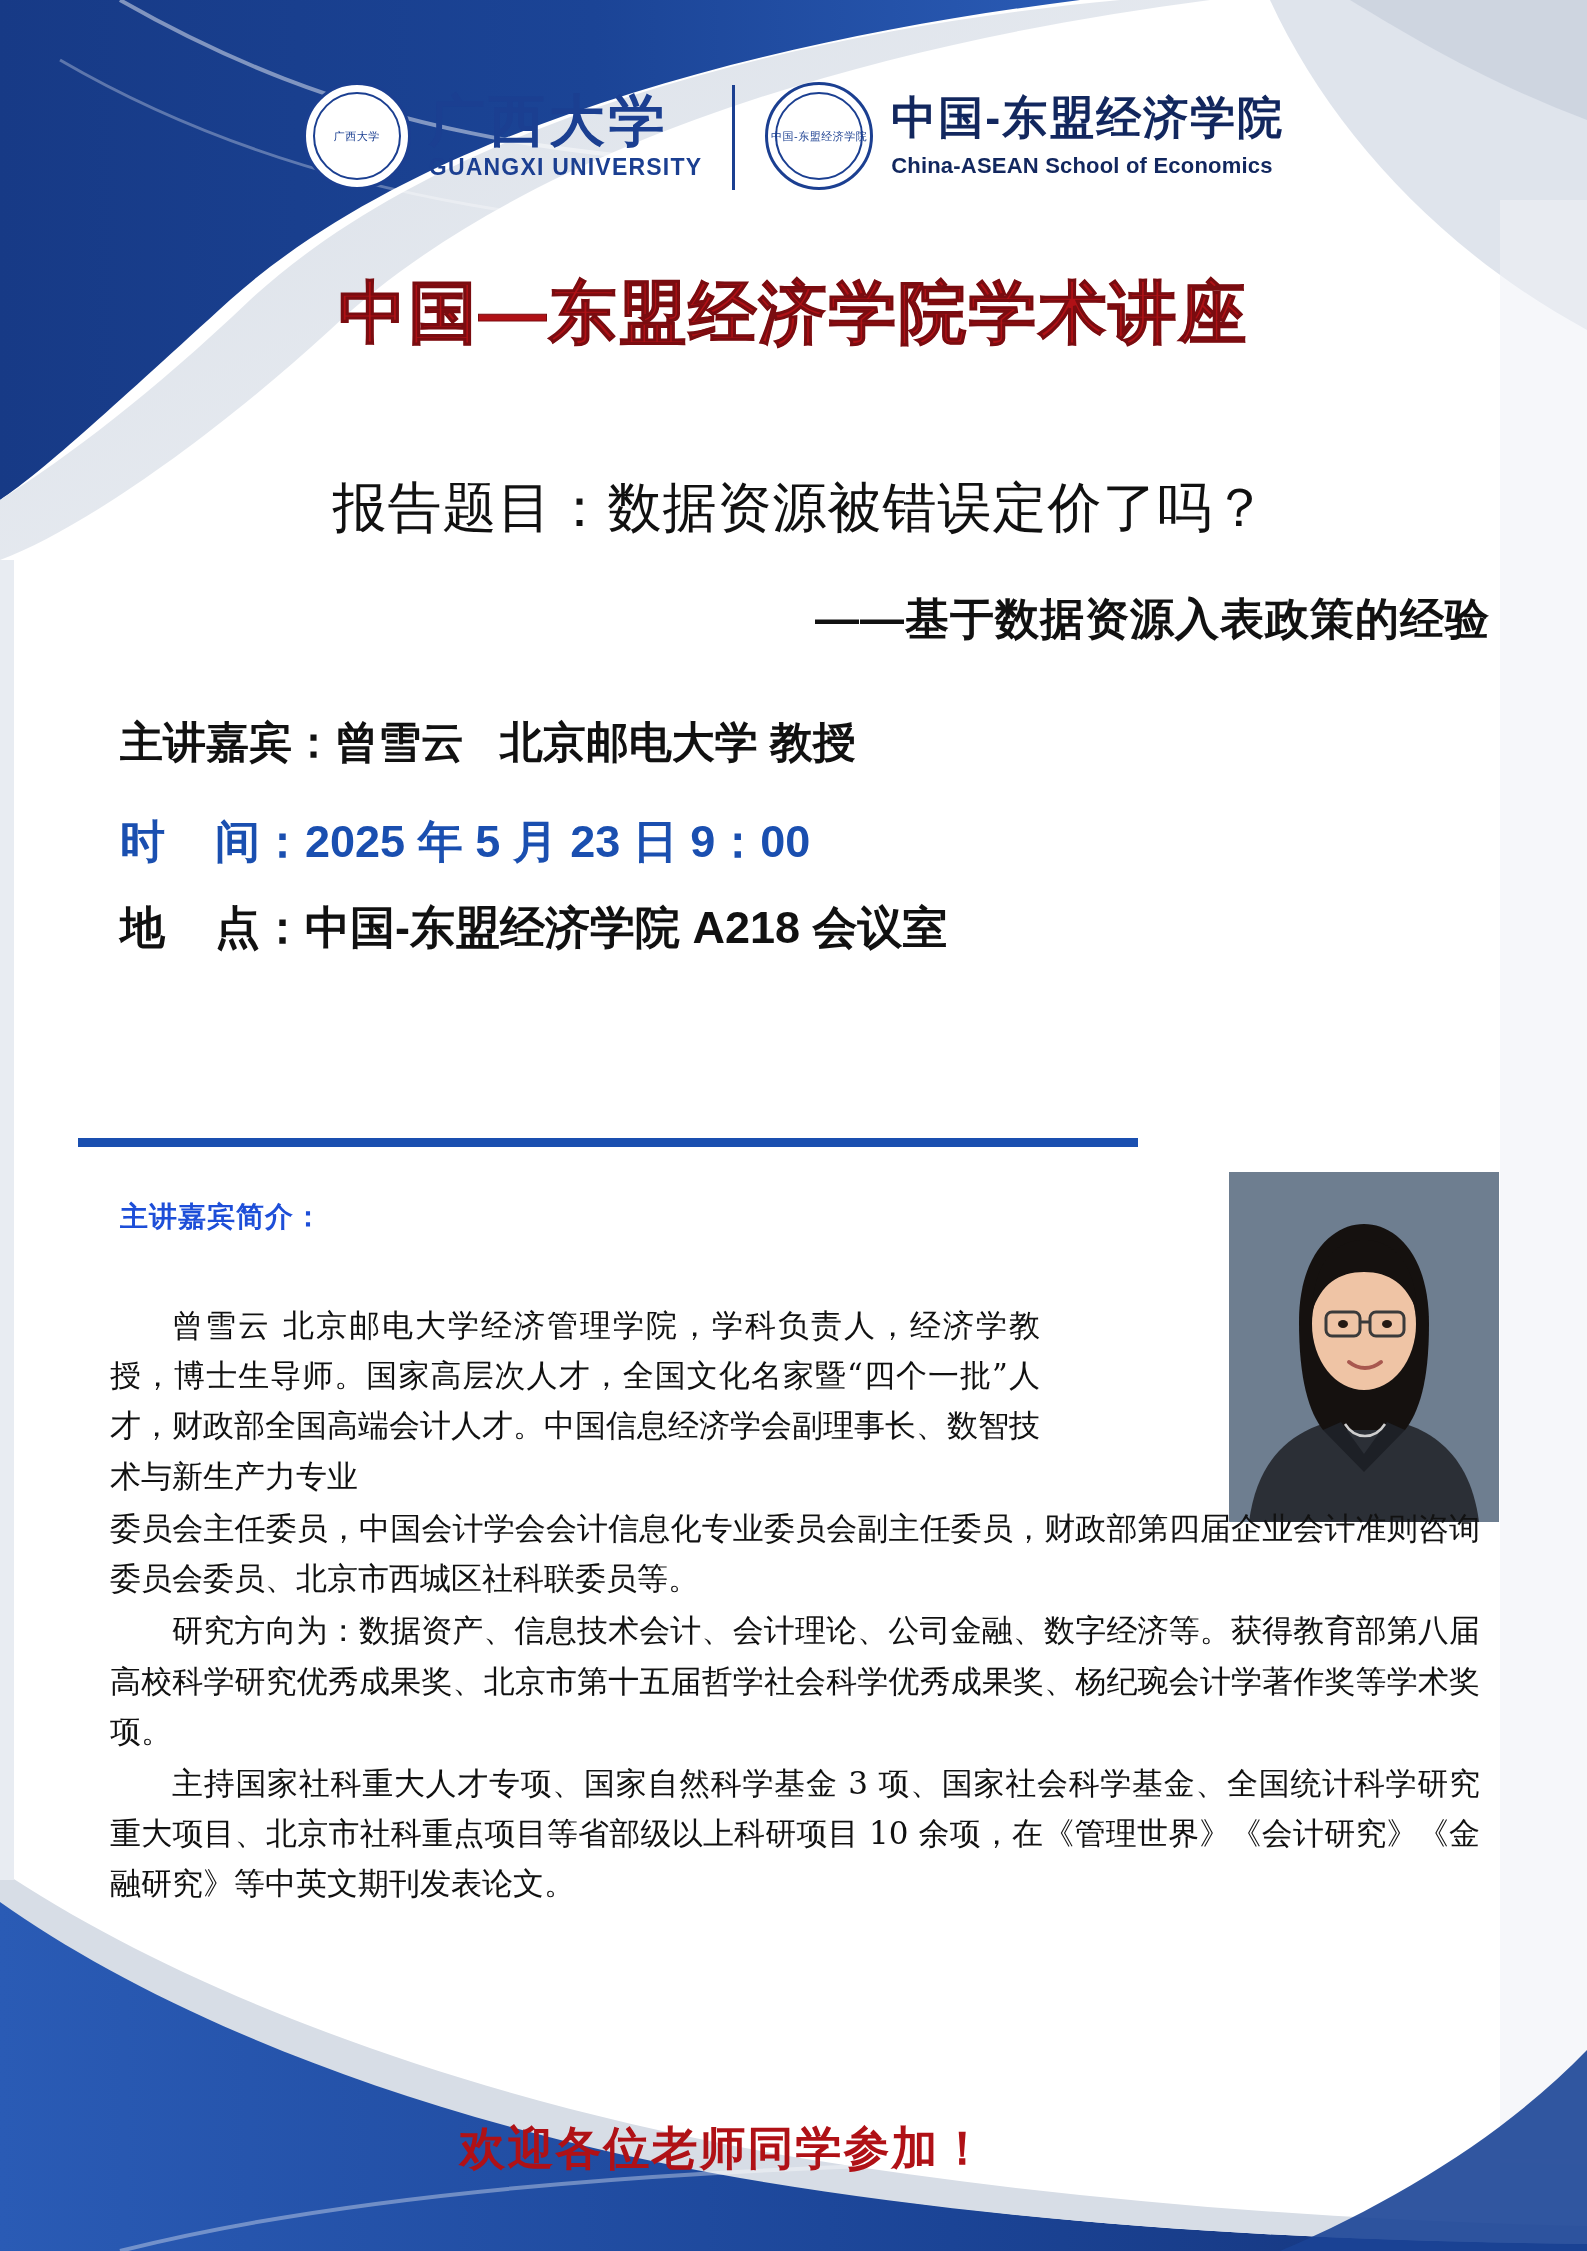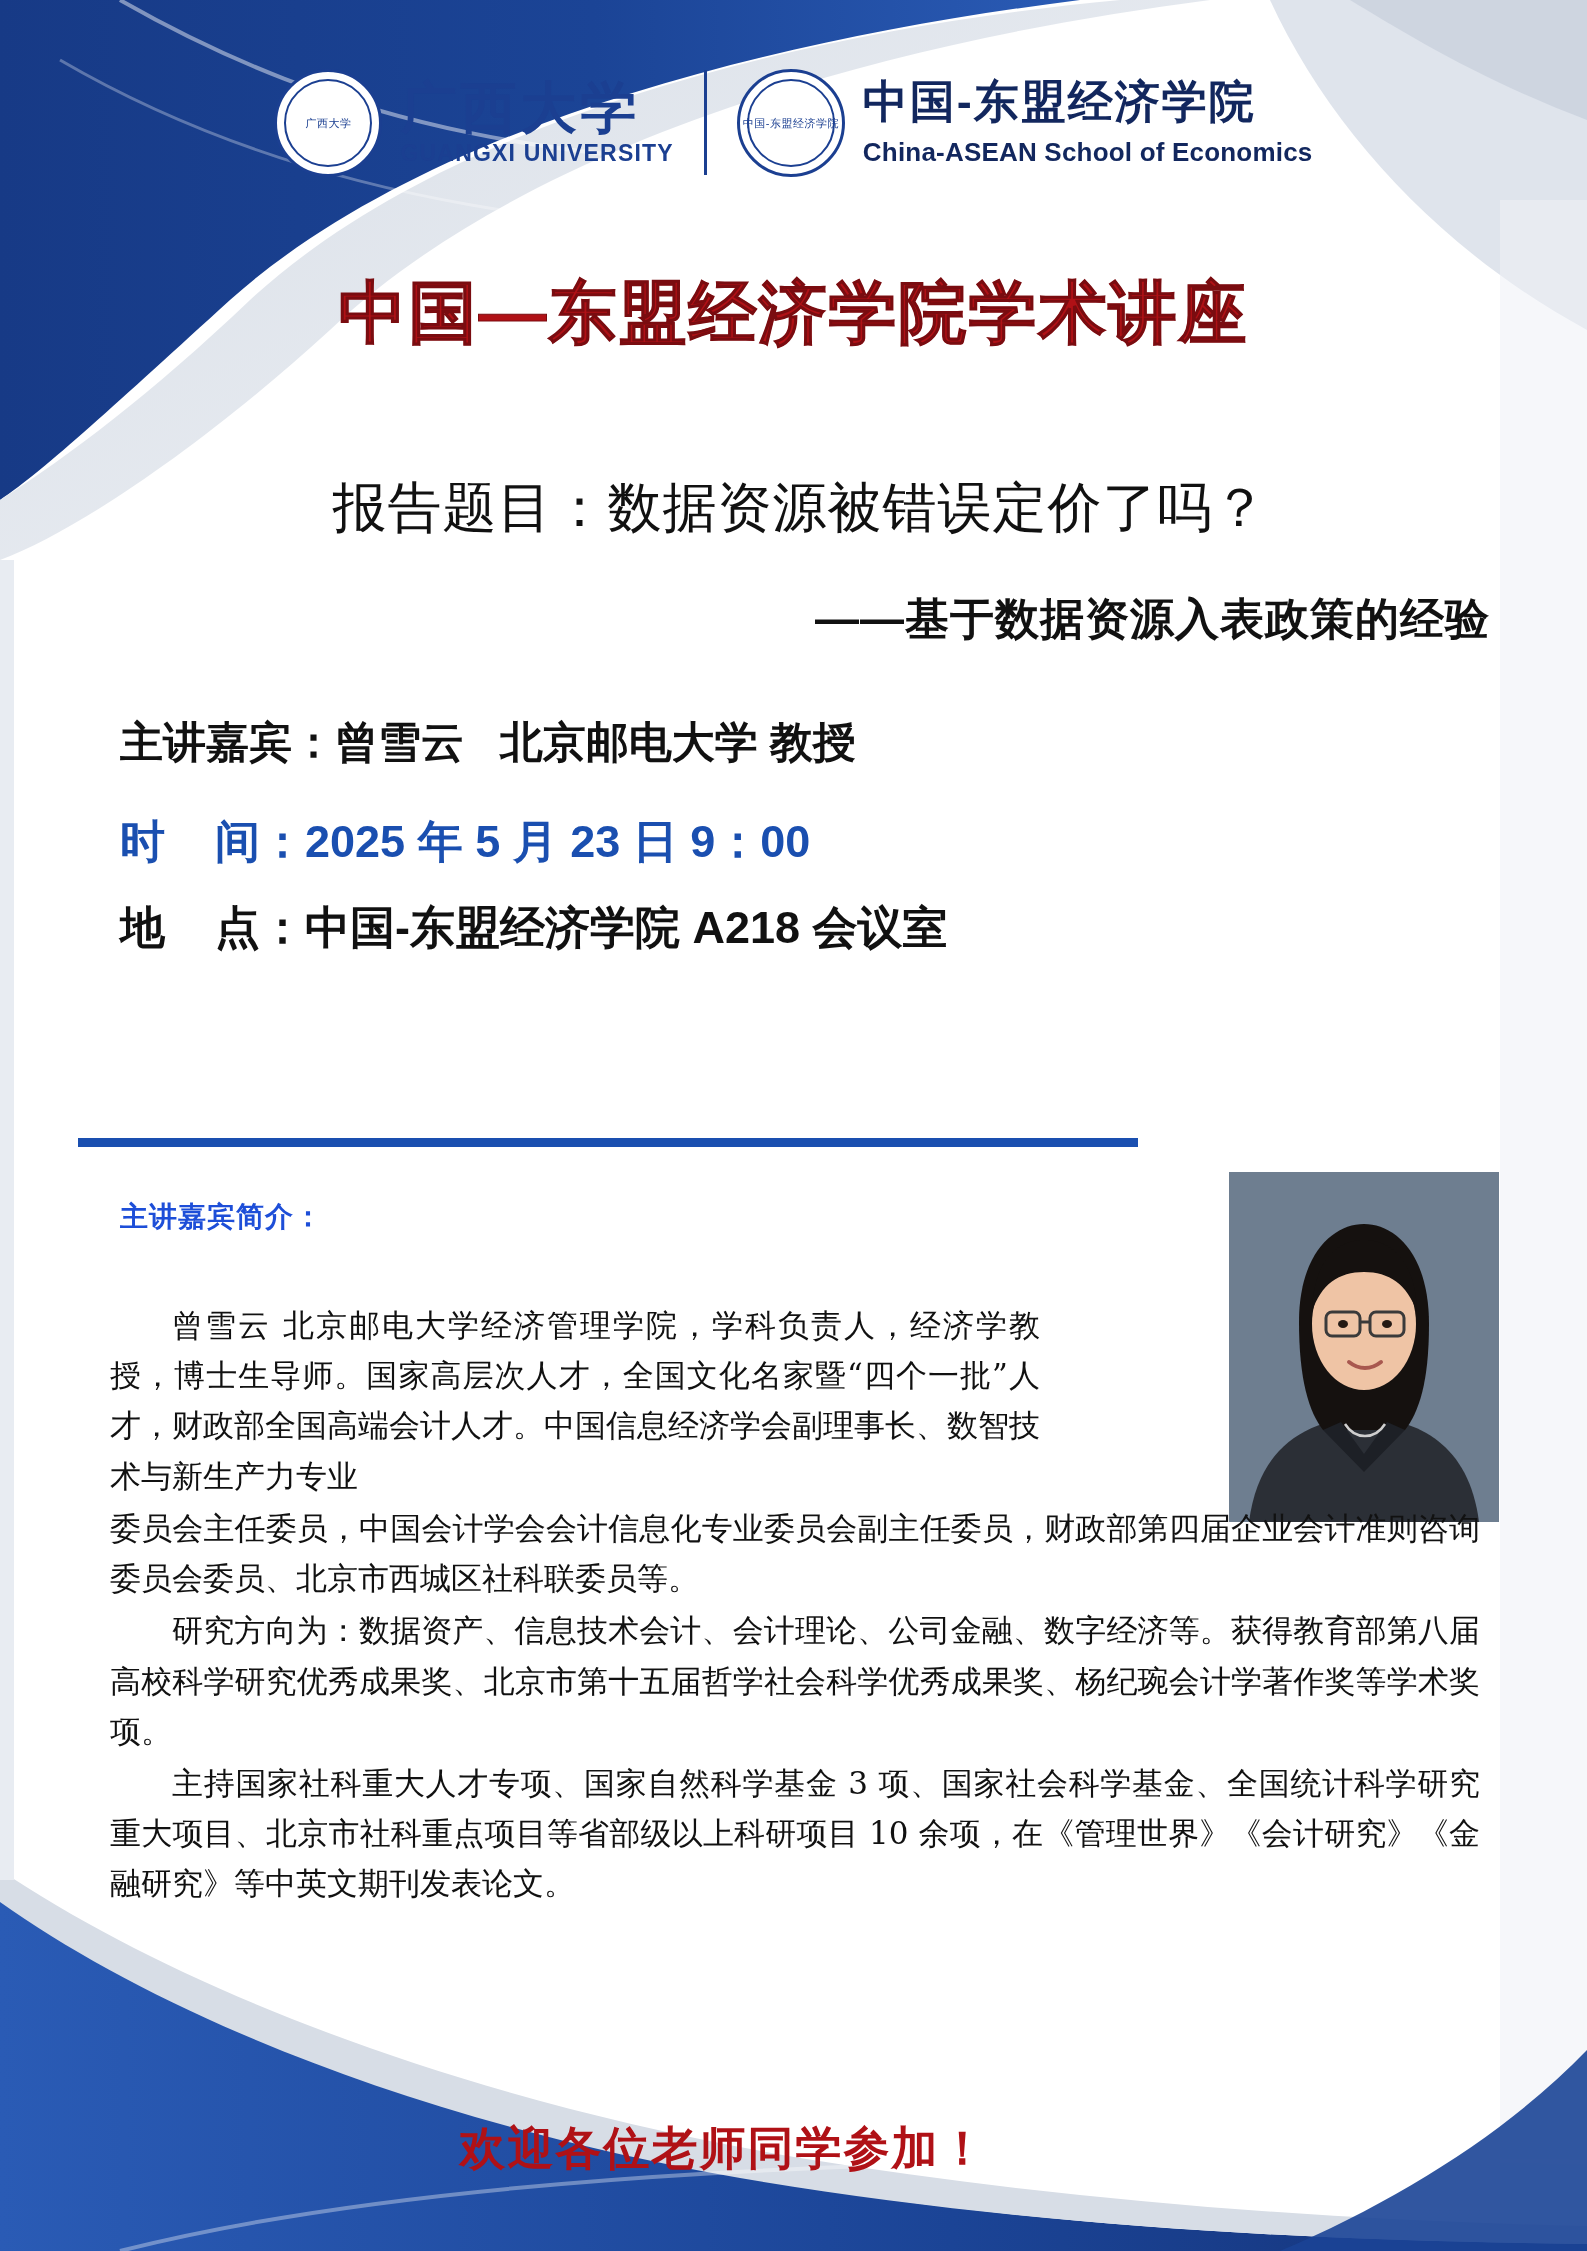--- a/index.html
+++ b/index.html
@@ -30,21 +30,21 @@
   }
 
   
   .header {
     position: absolute;
     left: 0;
     top: 55px;
     width: 1587px;
     height: 135px;
     display: flex;
-    align-items: center;
+    align-items: flex-end;
     justify-content: center;
     gap: 0px;
   }
   .logo-block {
     display: flex;
     align-items: center;
     gap: 18px;
   }
   .seal {
     width: 108px;
@@ -107,21 +107,21 @@
     justify-content: center;
   }
   .casc-cn {
     font-size: 45px;
     font-weight: bold;
     color: #12275e;
     letter-spacing: 2px;
     line-height: 1.1;
   }
   .casc-en {
-    font-size: 26px;
+    font-size: 22px;
     font-weight: bold;
     color: #12275e;
     margin-top: 10px;
     letter-spacing: 0.2px;
   }
 
   
   .main-title {
     position: absolute;
     left: 0;

